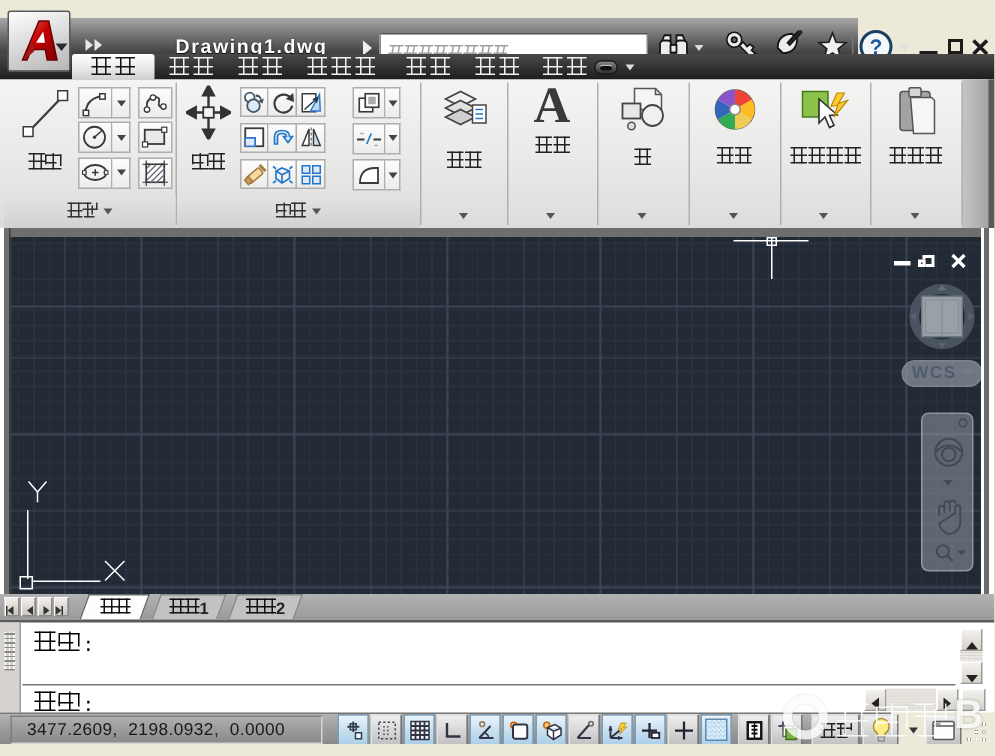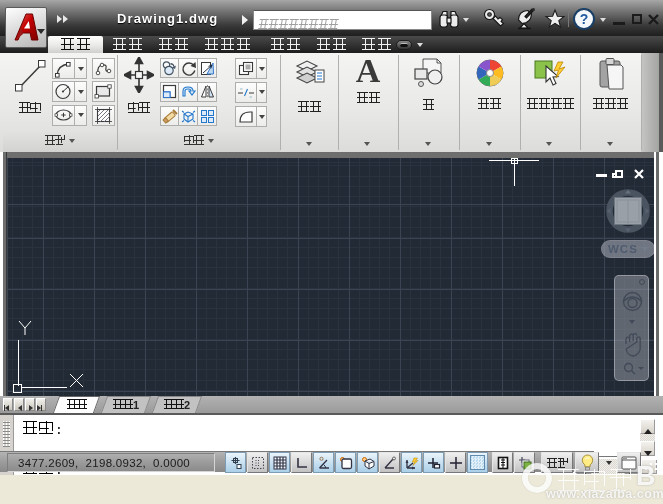--- a/index.html
+++ b/index.html
@@ -21,21 +21,21 @@
 linear-gradient(currentColor,currentColor) 0 30%/1px 60% no-repeat,
 linear-gradient(currentColor,currentColor) 100% 30%/1px 70% no-repeat}
 .g3{background:
 linear-gradient(currentColor,currentColor) 0 0/60% 1px no-repeat,
 linear-gradient(currentColor,currentColor) 0 40%/100% 1px no-repeat,
 linear-gradient(currentColor,currentColor) 20% 100%/70% 1px no-repeat,
 linear-gradient(currentColor,currentColor) 30% 0/1px 100% no-repeat,
 linear-gradient(currentColor,currentColor) 65% 40%/1px 60% no-repeat,
 linear-gradient(currentColor,currentColor) 100% 0/1px 50% no-repeat}
 
-#title{left:0;top:0;width:663px;height:36px;background:linear-gradient(#a7a7a7,#6e6e6e 35%,#3a3a3a 70%,#1f1f1f)}
+#title{left:0;top:12px;width:572px;height:36px;background:linear-gradient(#a7a7a7,#6e6e6e 35%,#3a3a3a 70%,#1f1f1f)}
 #logo{left:5px;top:7px;width:42px;height:41px;background:linear-gradient(160deg,#fefefe,#d6d6d6 55%,#b5b5b5);border:1px solid #5a5a5a;border-radius:2px;z-index:5}
 #chev{left:57px;top:13px;color:#e8e8e8;font-size:11px;font-weight:bold;letter-spacing:-2px}
 #doctitle{left:117px;top:11px;color:#fff;font-weight:bold;font-size:13px;letter-spacing:1.1px;text-shadow:0 1px 1px #000}
 #arr1{left:242px;top:15px;width:0;height:0;border-left:6px solid #f0f0f0;border-top:5px solid transparent;border-bottom:5px solid transparent}
 #search{left:253px;top:10px;width:179px;height:20px;background:#fff;border:1px solid #888;border-top-color:#555;padding:4px 0 0 5px}
 #search .g{width:9px;height:10px;color:#9f9f9f;margin-right:1px;transform:skewX(-10deg)}
 .tico{top:8px;width:22px;height:22px}
 
 #tabrow{left:0;top:36px;width:663px;height:17px;background:linear-gradient(#4a4a4a,#1d1d1d)}
 .rtab{position:absolute;top:0;height:17px;color:#f2f2f2;text-align:center}
@@ -83,21 +83,21 @@
 .ltab .g{width:10px;height:10px;margin-top:3px;color:#111}
 
 #cmd{left:0;top:413px;width:663px;height:62px;background:#fff;border-top:2px solid #5a5a5a}
 #cmdgrip{position:absolute;left:0;top:0;width:14px;height:60px;background:#d6d3ce;border-right:1px solid #9a9a9a}
 .cline{position:absolute;left:23px;color:#000;font-family:"Liberation Mono",monospace;font-size:13px;font-weight:normal;letter-spacing:0}
 .cline .g{width:14px;height:13px;color:#000;margin-right:2px}
 #cmdsep{position:absolute;left:15px;top:41px;width:622px;height:1px;background:#777}
 
 .sb{position:absolute;background:linear-gradient(#f4f2ee,#d6d2c9);border:1px solid #9a9a9a;border-top-color:#fff;border-left-color:#fff;text-align:center;color:#222}
 
-#status{left:0;top:451px;width:594px;height:21px;background:linear-gradient(#b4b4b4,#9e9e9e 45%,#898989);border-top:1px solid #787878}
+#status{left:0;top:475px;width:594px;height:21px;background:linear-gradient(#b4b4b4,#9e9e9e 45%,#898989);border-top:1px solid #787878}
 #coords{position:absolute;left:7px;top:1px;width:208px;height:19px;color:#1a1a1a;font-size:11.5px;font-family:"Liberation Sans",sans-serif;padding:3px 0 0 10px;letter-spacing:.3px;border:1px solid;border-color:#7e7e7e #d5d5d5 #d5d5d5 #7e7e7e}
 .stb{position:absolute;top:0;width:21px;height:21px;border:1px solid #777;border-top-color:#e5e5e5;border-left-color:#e5e5e5;background:linear-gradient(#efefef,#c2c2c2);display:flex;align-items:center;justify-content:center}
 .stb.on{background:linear-gradient(#eaf4fb,#c3ddef 60%,#abd0e8);border-color:#7d9cb4}
 
 #bstrip{left:0;top:496px;width:663px;height:8px;background:#ece9d8}
 
 #wm{left:520px;top:455px;width:143px;height:45px;z-index:20}
 </style></head><body>
 <div id="win">
   <div class="abs" id="title">
@@ -642,15 +642,14 @@
       radial-gradient(circle 1.6px at 12px 13px,#fff 45%,#888 75%,transparent 80%),
       radial-gradient(circle 1.6px at 7px 13px,#fff 45%,#888 75%,transparent 80%),
       radial-gradient(circle 1.6px at 2px 13px,#fff 45%,#888 75%,transparent 80%)"></div>
   </div>
   <div class="abs" id="bstrip"></div>
   <div class="abs" id="wm">
     <div class="abs" style="left:2px;top:8px;width:30px;height:30px;border:6px solid rgba(252,252,252,.8);border-radius:50%;box-shadow:0 0 1px rgba(90,90,90,.35), inset 0 0 1px rgba(90,90,90,.35)"></div>
     <div class="abs" style="left:38px;top:6px;color:rgba(254,254,254,.88);text-shadow:0 0 2px rgba(110,110,110,.45)">
       <i class="g" style="width:21px;height:22px;margin-right:5px"></i><i class="g g2" style="width:21px;height:22px;margin-right:5px"></i><i class="g g3" style="width:21px;height:22px;margin-right:5px"></i><span style="font-size:27px;font-weight:bold;font-family:'Liberation Sans';vertical-align:6px">B</span>
     </div>
-    <div class="abs" style="left:26px;top:32px;color:rgba(254,254,254,.85);font-size:12.5px;font-weight:bold;text-shadow:0 0 2px rgba(90,90,90,.4);letter-spacing:.5px">www.xiazaiba.com</div>
   </div>
 </div>
 
 </body></html>

